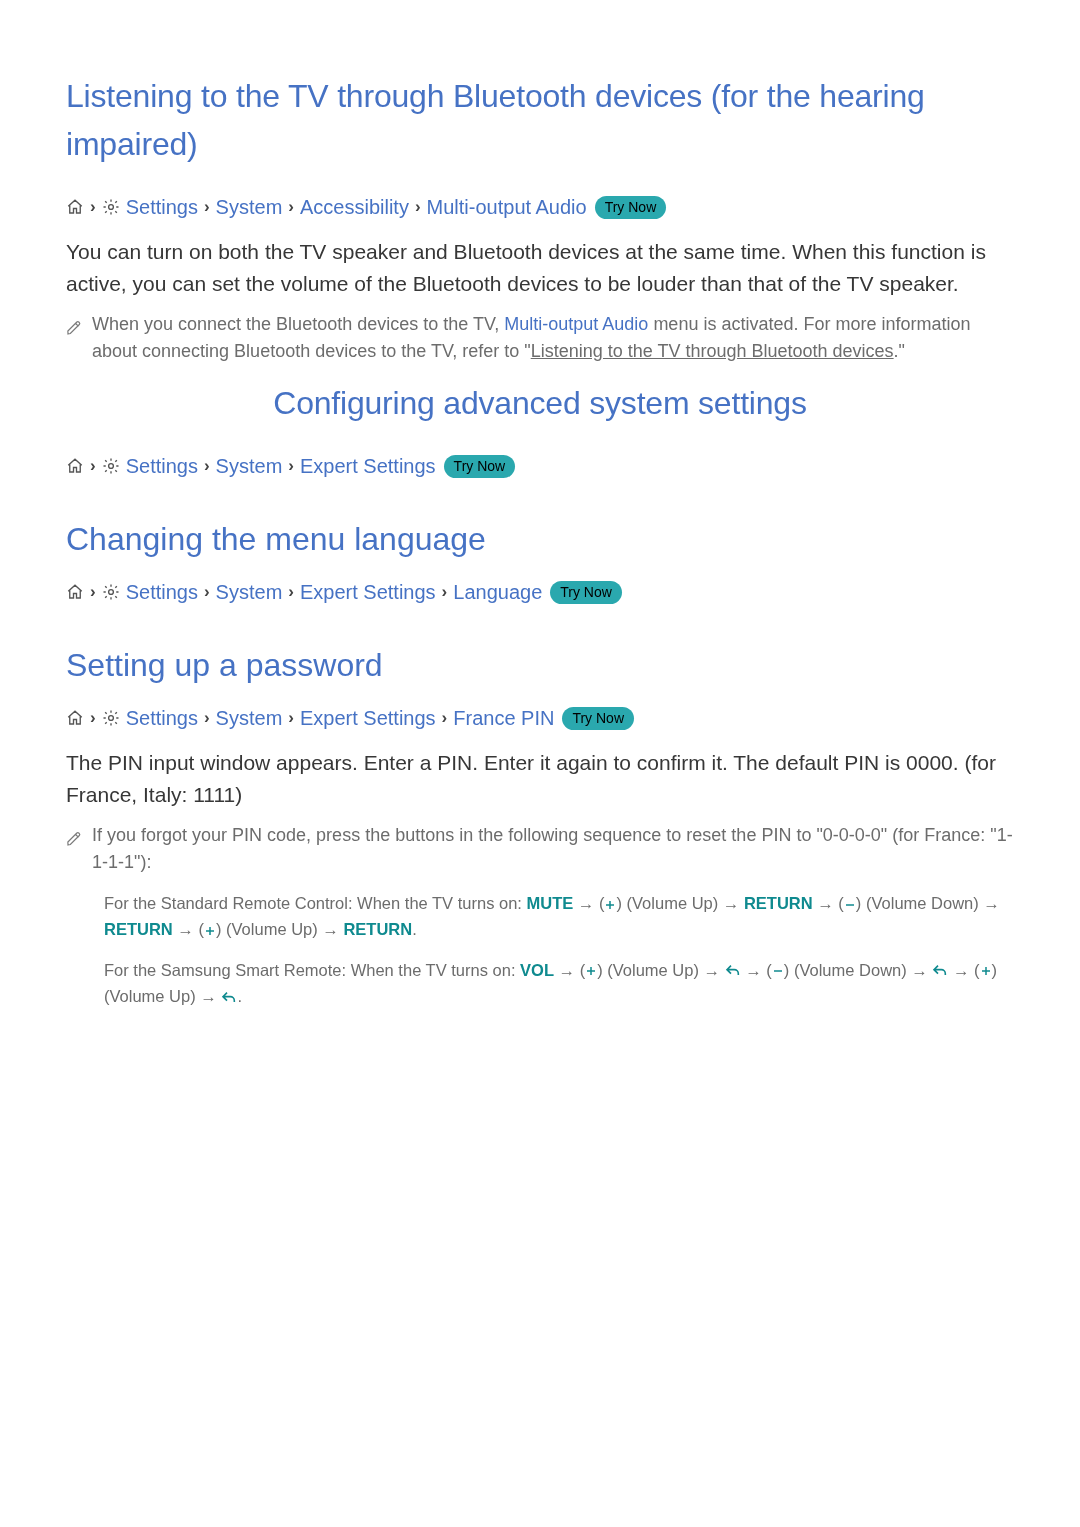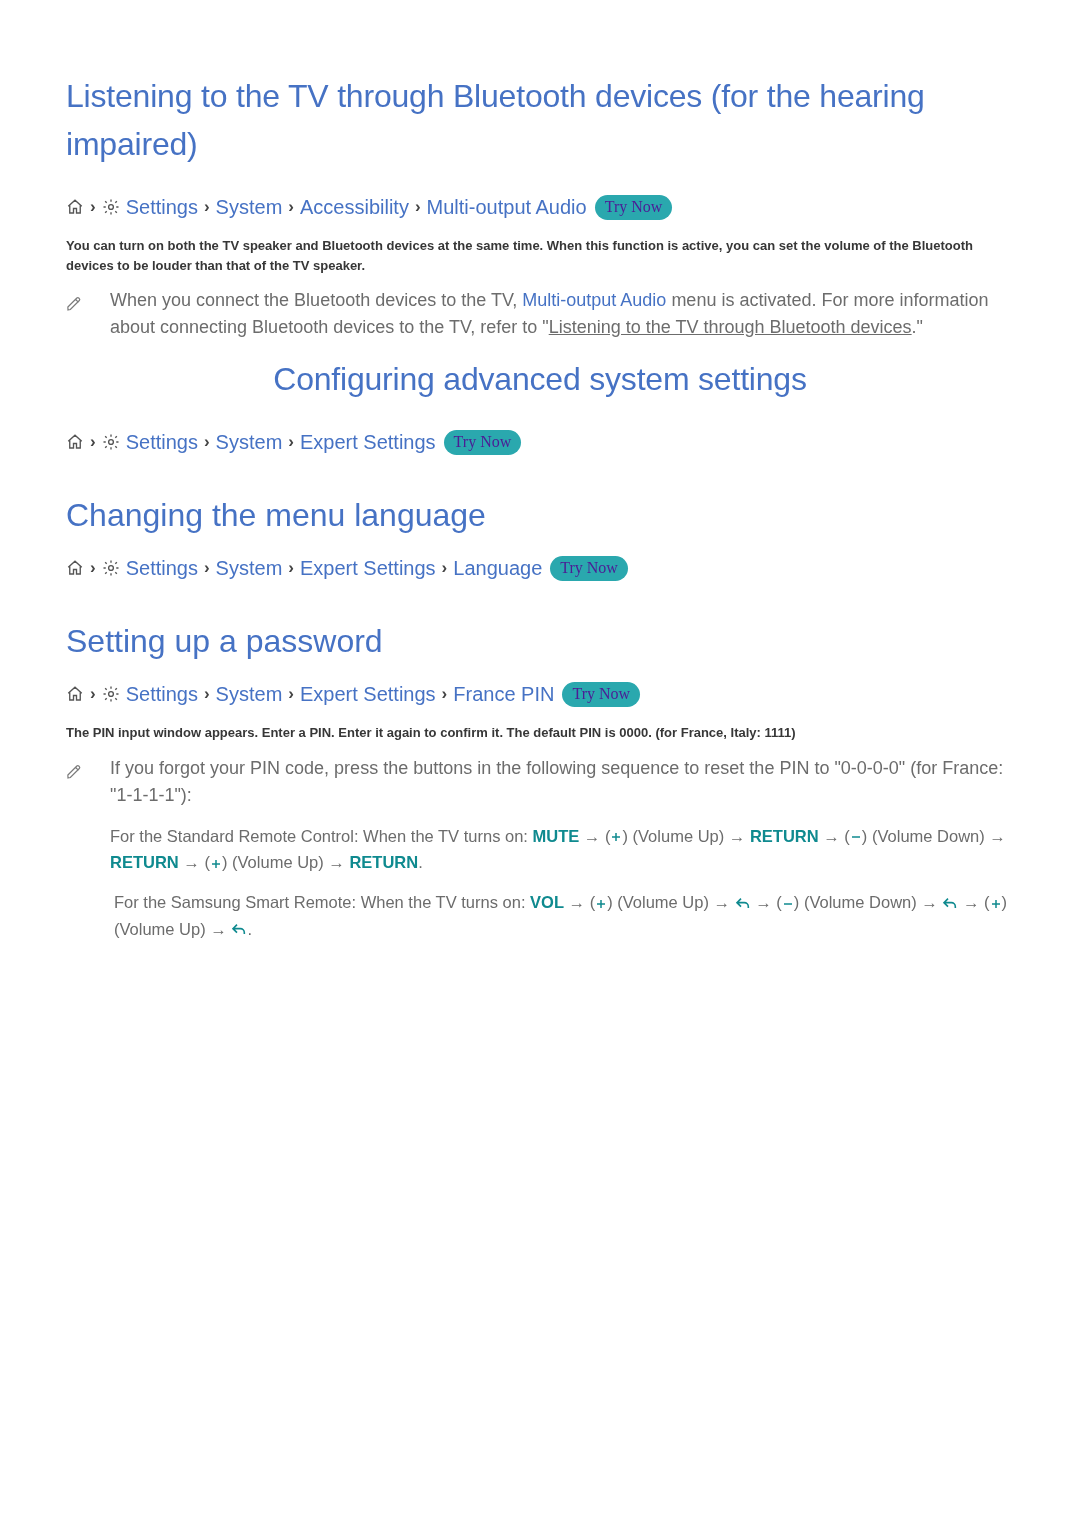--- a/index.html
+++ b/index.html
@@ -27,54 +27,52 @@
     margin: 14px 0 24px 0;
     letter-spacing: -0.2px;
   }
   h2.blue-heading {
     color: var(--blue);
     font-weight: 400;
     font-size: 32px;
     margin: 34px 0 14px 0;
   }
   p.body-text {
-    font-size: 13px;
+    font-size: 21px;
     color: var(--body);
     margin: 14px 0 10px 0;
-    font-weight: bold;
   }
   .breadcrumb {
     display: flex;
     flex-wrap: wrap;
     align-items: center;
     gap: 6px;
     font-size: 20px;
     color: var(--blue);
     margin: 10px 0 14px 0;
   }
   .breadcrumb .bc-link { color: var(--blue); font-weight: 500; }
   .breadcrumb .icon-wrap { display: inline-flex; align-items: center; color: #555; }
   .breadcrumb .chev { font-size: 17px; color: #444; font-weight: 700; }
 
   .pill {
     display: inline-block;
     background: var(--tryNowBg);
-    color: #4c1d95;
+    color: #000000;
     border-radius: 999px;
-    font-size: 16px;
+    font-size: 14px;
     line-height: 1;
     padding: 4px 10px 5px 10px;
     margin-left: 2px;
     vertical-align: middle;
-    font-family: Liberation Serif, serif;
   }
 
   .note {
     display: flex;
-    gap: 28px;
+    gap: 10px;
     font-size: 18px;
     color: var(--gray);
     margin: 12px 0 10px 0;
   }
   .note .note-icon { flex: 0 0 auto; margin-top: 3px; color: #7a7a7a; }
   .note .note-body { flex: 1 1 auto; }
 
   .sub-note {
     font-size: 16.5px;
     color: var(--gray);
@@ -208,21 +206,21 @@
 
 <div class="note">
   <span class="note-icon">
     <svg width="16" height="16" viewBox="0 0 24 24" fill="none" stroke="#7a7a7a" stroke-width="1.8">
         <path d="M3 21l3.5-.8L20 6.7a2 2 0 0 0 0-2.8l-.9-.9a2 2 0 0 0-2.8 0L2.8 16.5 3 21zM14.5 5.2l4.3 4.3"></path>
       </svg>
   </span>
   <div class="note-body">
     <span>If you forgot your PIN code, press the buttons in the following sequence to reset the PIN to "0-0-0-0" (for France: "1-1-1-1"):</span>
 
-    <div class="sub-note" style="margin-left:0">
+    <div class="sub-note" style="margin-left:12px">
       <span>For the Standard Remote Control: When the TV turns on: </span>
       <span class="teal">MUTE</span>
       <span>→</span>
       (<span class="inline-icon">
           <svg width="12" height="12" viewBox="0 0 24 24" stroke="#0f8a8f" stroke-width="3">
             <path d="M12 4v16M4 12h16"></path>
           </svg>
         </span>)
       <span>(Volume Up)</span>
       <span>→</span>
@@ -240,21 +238,21 @@
       (<span class="inline-icon">
           <svg width="12" height="12" viewBox="0 0 24 24" stroke="#0f8a8f" stroke-width="3">
             <path d="M12 4v16M4 12h16"></path>
           </svg>
         </span>)
       <span>(Volume Up)</span>
       <span>→</span>
       <span class="teal">RETURN</span><span>.</span>
     </div>
 
-    <div class="sub-note" style="margin-left:4px">
+    <div class="sub-note" style="margin-left:12px">
       <span>For the Samsung Smart Remote: When the TV turns on: </span>
       <span class="teal">VOL</span>
       <span>→</span>
       (<span class="inline-icon">
           <svg width="12" height="12" viewBox="0 0 24 24" stroke="#0f8a8f" stroke-width="3">
             <path d="M12 4v16M4 12h16"></path>
           </svg>
         </span>)
       <span>(Volume Up)</span>
       <span>→</span>

